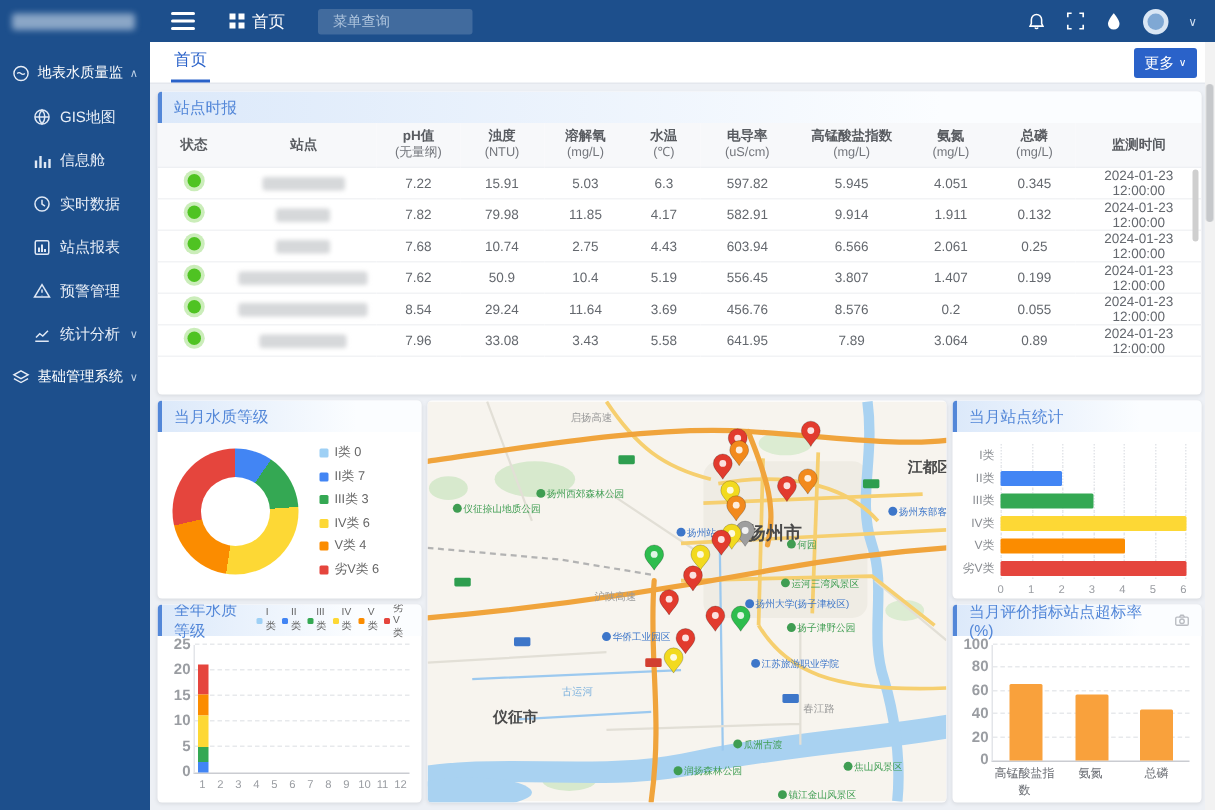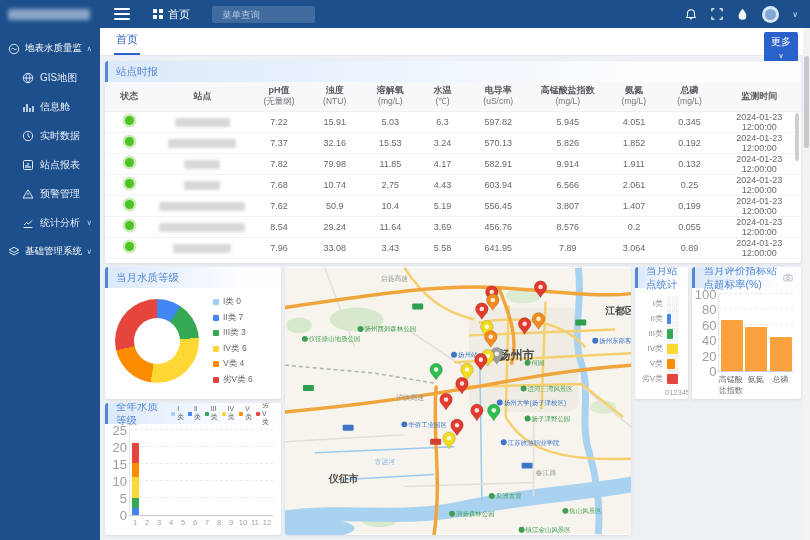--- a/index.html
+++ b/index.html
@@ -26,41 +26,41 @@
   .side-root { display:flex; align-items:center; gap:5px; color:#fff; font-size:9.5px; padding:8px 6px 8px 8px; cursor:pointer; white-space:nowrap; }
   .side-root .lbl { flex:1; overflow:hidden; }
   .side-item { display:flex; align-items:center; gap:6px; color:#e8eef7; font-size:10px; padding:7.5px 6px 7.5px 22px; cursor:pointer; white-space:nowrap; }
   .side-caret { color:#bcd0e6; font-size:7.5px; margin-left:auto; padding-right:2px; }
   .icon-12 { width:12px; height:12px; flex:none; }
 
   
   .main { position:absolute; left:100px; top:28px; width:710px; height:512px; }
   .tabbar { height:28px; background:#fff; border-bottom:1px solid #e4e7ed; display:flex; align-items:flex-end; position:relative; }
   .tab { margin-left:14px; font-size:11px; color:#2a62c9; padding:6px 2px 6px; border-bottom:2px solid #2a62c9; cursor:pointer; }
-  .more-btn { position:absolute; right:12px; top:4px; background:#2a62c9; color:#fff; font-size:10px; border:none; border-radius:2px; padding:3px 7px; display:flex; align-items:center; gap:3px; cursor:pointer; font-family:inherit;flex-direction:column; }
+  .more-btn { position:absolute; right:12px; top:4px; background:#2a62c9; color:#fff; font-size:10px; border:none; border-radius:2px; padding:3px 7px; display:flex; align-items:center; gap:3px; cursor:pointer; font-family:inherit; }
   .content { padding:5px 9px 5px 5px; height:484px; }
 
   .panel { background:#fff; border-radius:3px; box-shadow:0 1px 3px rgba(0,0,0,.09); overflow:hidden; }
   .panel-header { height:21px; background:linear-gradient(90deg,#dce9fa 0%, #fbfdff 75%); border-left:3px solid #5387d8; color:#5387d8; font-size:10.5px; display:flex; align-items:center; padding:0 8px; gap:6px; }
 
   
   .table-panel { height:202px; position:relative; }
   table.data { width:100%; border-collapse:collapse; table-layout:fixed; }
   table.data th { font-size:9px; color:#595c61; font-weight:bold; background:#f7f8fa; padding:3px 1px; line-height:1.25; border-bottom:1px solid #eef0f3; }
   table.data th .u { font-weight:normal; color:#73767c; font-size:8.5px; }
   table.data td { font-size:9px; color:#64686e; text-align:center; height:20px; border-bottom:1px solid #f2f3f5; padding:0 1px; }
   .dot { width:9px; height:9px; border-radius:50%; background:#4fc322; box-shadow:0 0 0 2.5px rgba(82,196,26,.3); display:inline-block; }
   .name-blur { height:9px; background:#d6d8da; border-radius:2px; filter:blur(1.5px); display:inline-block; vertical-align:middle; }
   .tbl-scroll { position:absolute; right:2px; top:52px; width:4px; height:48px; background:#cfcfcf; border-radius:2px; }
 
   
   .lower { display:flex; gap:4px; margin-top:4px; height:268px; }
   .col-l { width:176px; flex:none; display:flex; flex-direction:column; gap:4px; }
   .col-m { flex:1; }
-  .col-r { width:166px; flex:none; display:flex; gap:4px; }
+  .col-r { width:166px; flex:none; display:flex; flex-direction:column; gap:4px; }
   .col-l .panel, .col-r .panel { height:132px; }
   .map-panel { height:268px; padding:0; }
 
   
   .donut-wrap { display:flex; align-items:center; padding:8px 6px 0 10px; }
   .donut { width:84px; height:84px; border-radius:50%; position:relative; flex:none; }
   .donut::after { content:""; position:absolute; left:50%; top:50%; width:46px; height:46px; background:#fff; border-radius:50%; transform:translate(-50%,-50%); }
   .legend-v { margin-left:14px; display:flex; flex-direction:column; gap:3.5px; }
   .legend-item { display:flex; align-items:center; gap:4px; font-size:8.5px; color:#666; }
   .legend-dot { width:6px; height:6px; border-radius:1px; flex:none; }
@@ -73,21 +73,21 @@
   .hbar-grid { position:absolute; inset:0; display:flex; justify-content:space-between; }
   .hbar-grid i { width:0; border-left:1px dotted #e3e5e9; height:100%; }
   .hbar-bar { position:absolute; left:0; top:2.5px; height:10px; border-radius:1px; }
   .hbar-x { display:flex; justify-content:space-between; margin-left:30px; margin-right:10px; font-size:7.5px; color:#9a9da2; margin-top:2px; }
 
   
   .mini-legend { display:flex; gap:4px; margin-left:auto; align-items:center; }
   .mini-legend .legend-item { font-size:6.8px; gap:2px; }
   .vchart { position:relative; margin:6px 8px 0 24px; height:86px; border-left:1px solid #e3e5e9; border-bottom:1px solid #caccd1; }
   .vgrid { position:absolute; left:0; right:0; border-top:1px dashed #e7e9ec; }
-  .ylab { position:absolute; right:100%; margin-right:3px; font-size:13px; color:#9a9da2; transform:translateY(-50%); }
+  .ylab { position:absolute; right:100%; margin-right:3px; font-size:10px; color:#9a9da2; transform:translateY(-50%);font-weight:bold; }
   .xlabs { display:flex; margin:2px 8px 0 24px; font-size:7.5px; color:#9a9da2; }
   .xlabs span { flex:1; text-align:center; }
   .stack-col { position:absolute; bottom:0; width:7px; display:flex; flex-direction:column-reverse; }
   .vbar { position:absolute; bottom:0; width:22px; background:#f9a13c; border-radius:1px 1px 0 0; }
   .toolbox-icon { margin-left:auto; color:#b9bcc2; cursor:pointer; display:flex; }
 
   
   .map-svg { display:block; width:100%; height:100%; }
 
   
@@ -245,33 +245,20 @@
               <td><span class="dot"></span></td>
               <td><span class="name-blur" style="width:55px"></span></td>
               <td>7.22</td>
               <td>15.91</td>
               <td>5.03</td>
               <td>6.3</td>
               <td>597.82</td>
               <td>5.945</td>
               <td>4.051</td>
               <td>0.345</td>
-              <td>2024-01-23 12:00:00</td>
-            </tr>
-            <tr>
-              <td><span class="dot"></span></td>
-              <td><span class="name-blur" style="width:68px"></span></td>
-              <td>7.37</td>
-              <td>32.16</td>
-              <td>15.53</td>
-              <td>3.24</td>
-              <td>570.13</td>
-              <td>5.826</td>
-              <td>1.852</td>
-              <td>0.192</td>
               <td>2024-01-23 12:00:00</td>
             </tr>
             <tr>
               <td><span class="dot"></span></td>
               <td><span class="name-blur" style="width:36px"></span></td>
               <td>7.82</td>
               <td>79.98</td>
               <td>11.85</td>
               <td>4.17</td>
               <td>582.91</td>

